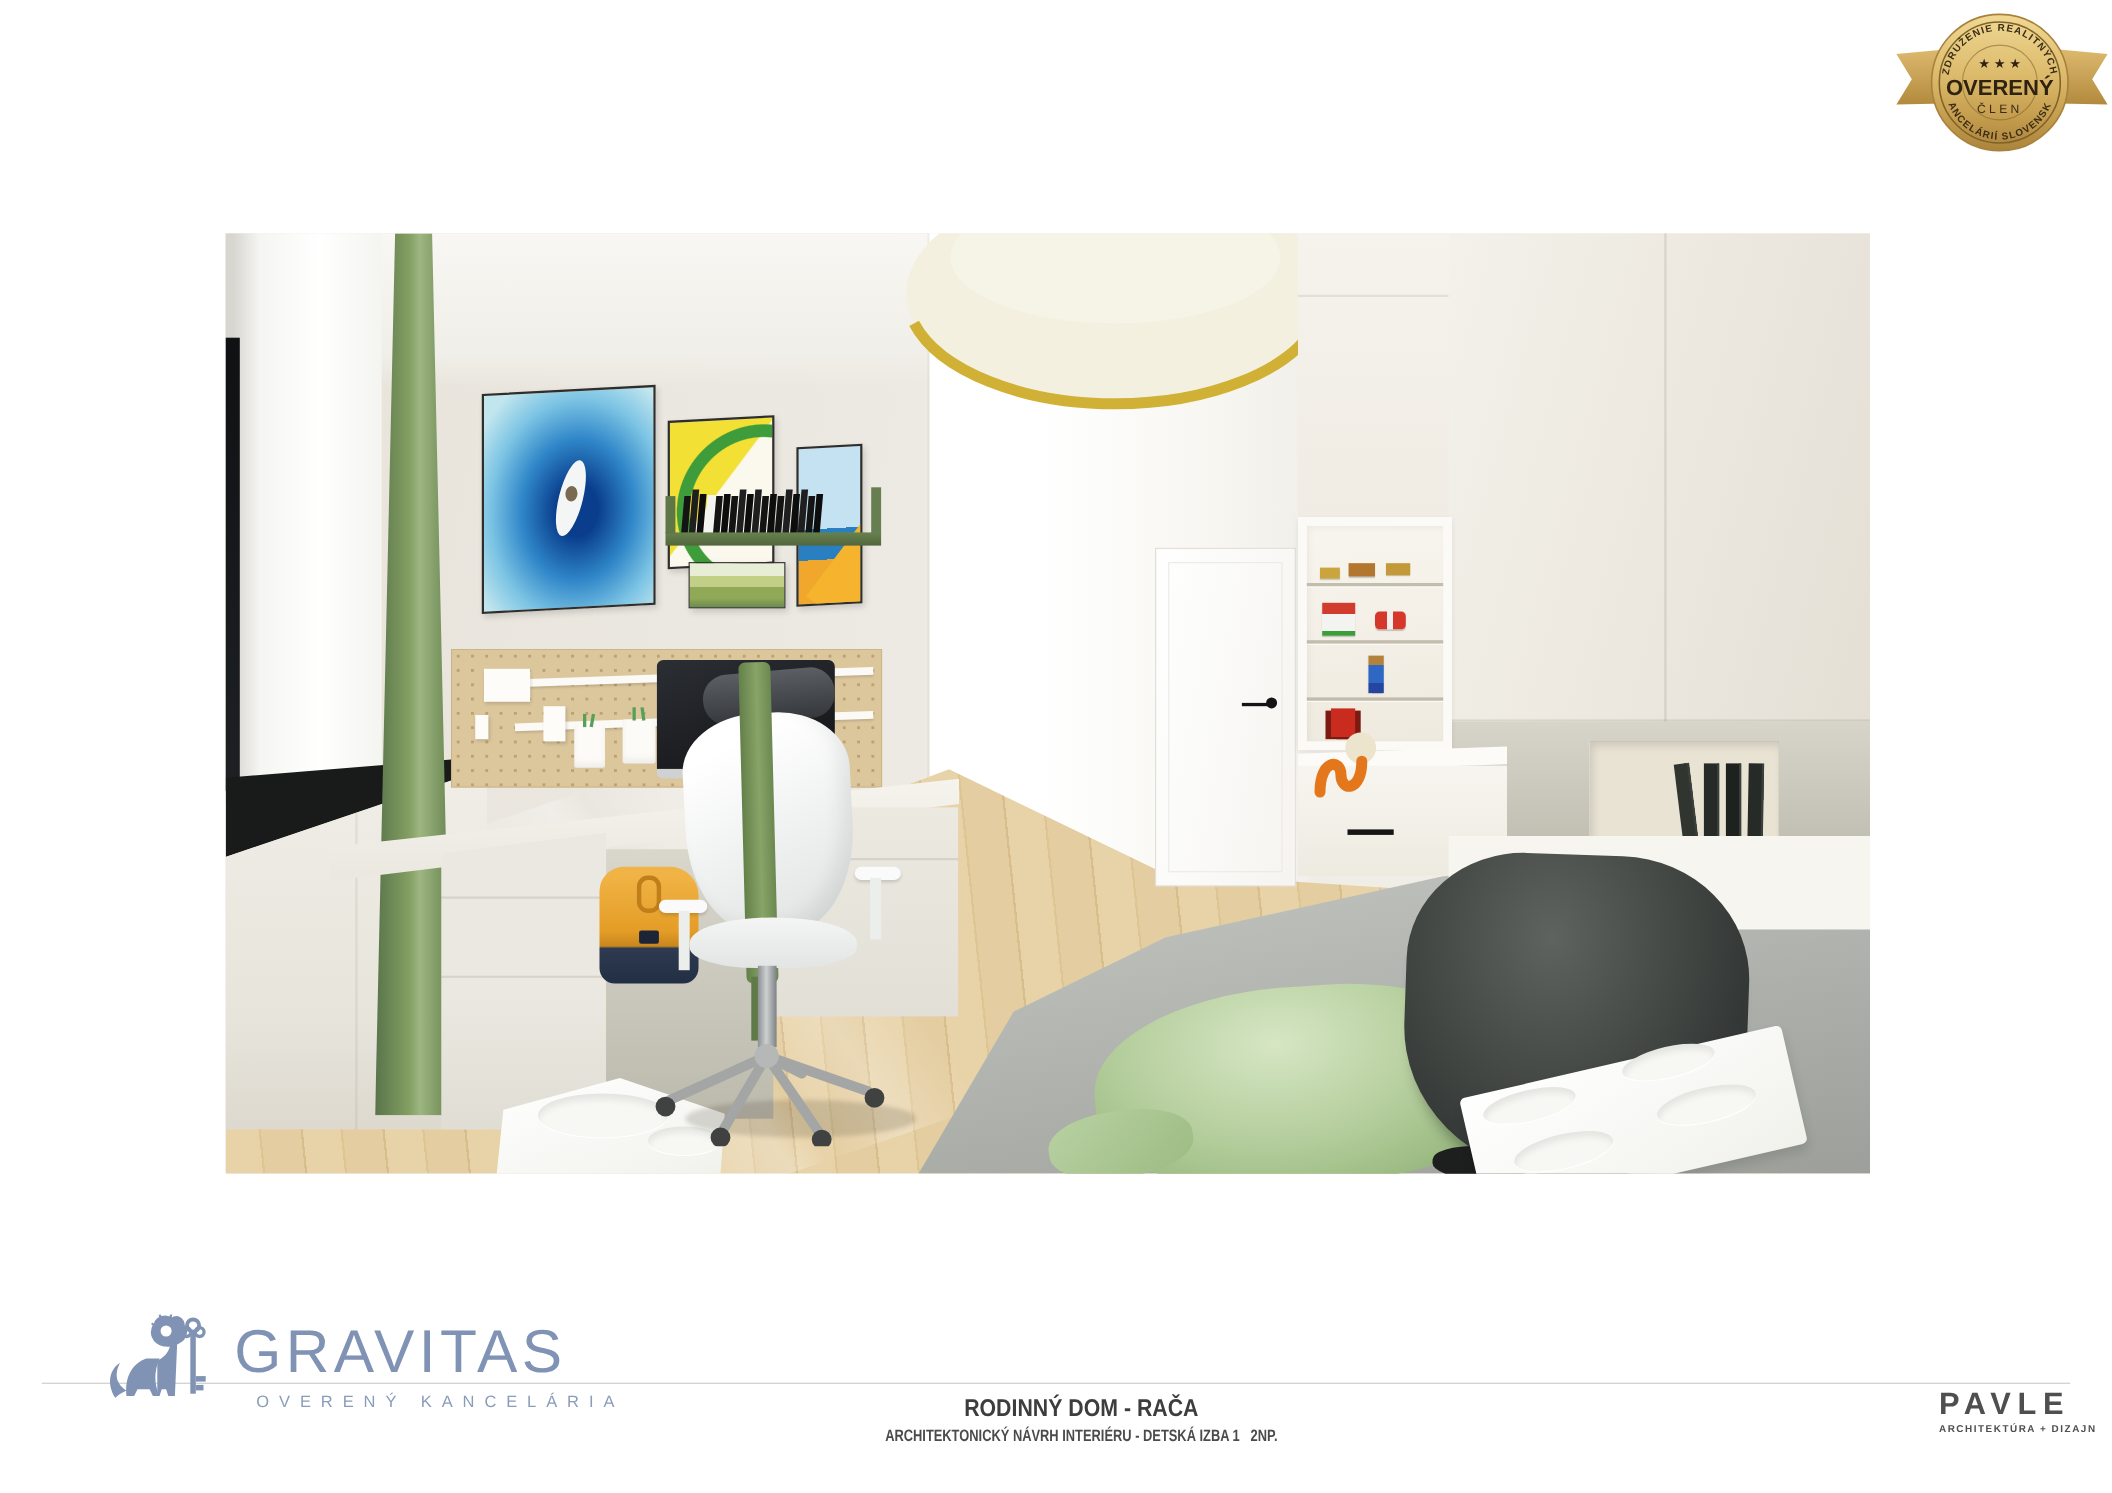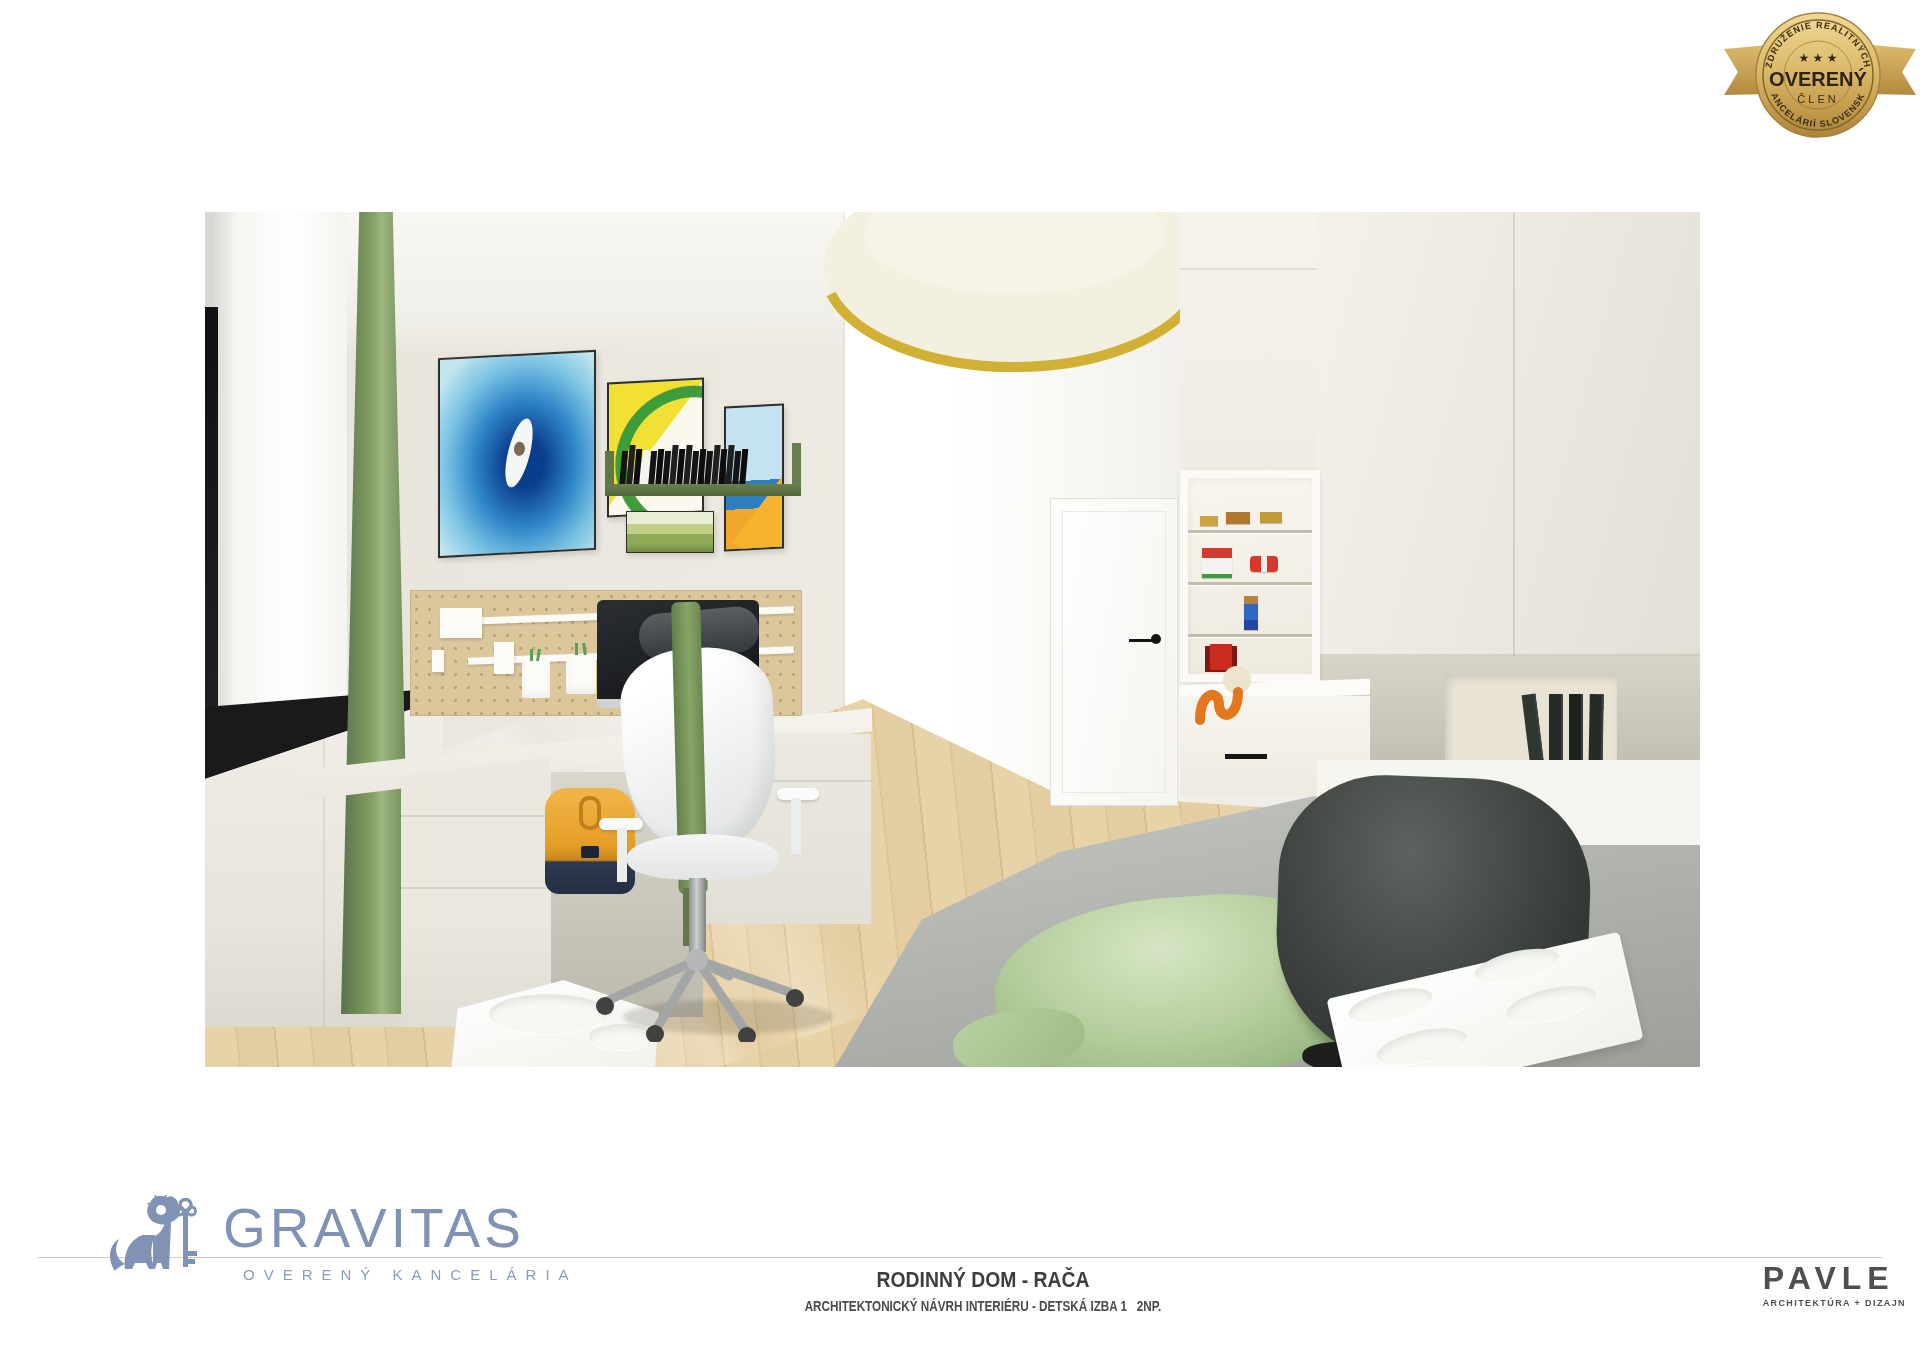--- a/index.html
+++ b/index.html
@@ -171,30 +171,30 @@
              background:linear-gradient(140deg,#b9d1a2,#9cbb83); transform:rotate(-8deg); }
 
   .lego { background:linear-gradient(160deg,#ffffff,#f1f1ec); box-shadow:0 6px 10px rgba(0,0,0,.12); }
   .stud { border-radius:50%; background:#f7f7f3; box-shadow:inset 0 5px 7px rgba(0,0,0,.08), 0 1px 0 #fff; }
 
   
   .badge { position:absolute; left:1722px; top:2px; }
 
   
   .footer-line { position:absolute; left:38px; top:1257px; width:1844px; height:1px; background:#c9c9c9; }
-  .gravitas { position:absolute; left:105px; top:1195px; display:flex; align-items:flex-start; gap:14px; }
+  .gravitas { position:absolute; left:95px; top:1195px; display:flex; align-items:flex-start; gap:14px; }
   .gravitas .texts { padding-top:6px; }
   .gravitas .name { font-size:55px; letter-spacing:4px; color:#8093b4; line-height:1.0; font-weight:400; }
   .gravitas .tagline { margin-top:10px; margin-left:20px; font-size:15px; letter-spacing:9px; color:#8a9cba; }
   .project-text { position:absolute; left:0; top:1267px; width:100%; text-align:center; transform:translateX(23px); }
   .project-title { font-size:22px; font-weight:bold; color:#3d3d3d; transform:scaleX(.88); transform-origin:center; }
   .project-subtitle { margin-top:4px; font-size:15px; font-weight:bold; color:#4b4b4b; white-space:pre;
                       transform:scaleX(.78); transform-origin:center; }
   .pavle { position:absolute; right:14px; top:1262px; text-align:left; }
-  .pavle .name { font-size:32px; font-weight:600; letter-spacing:6px; color:#4f4f4f; line-height:1; }
+  .pavle .name { font-size:28px; font-weight:600; letter-spacing:6px; color:#4f4f4f; line-height:1; }
   .pavle .tagline { margin-top:4px; font-size:9px; font-weight:bold; letter-spacing:1.4px; color:#4f4f4f; }
 </style>
 </head>
 <body>
 
 <div class="page">
 
   <div class="scene">
     <div class="ceiling"></div>
     <div class="backwall"></div>

